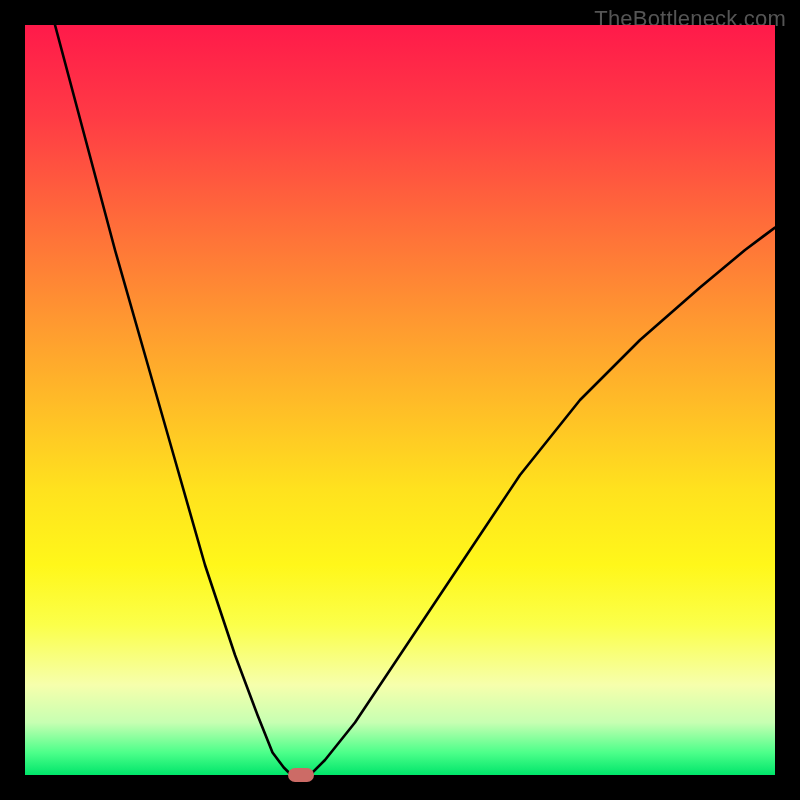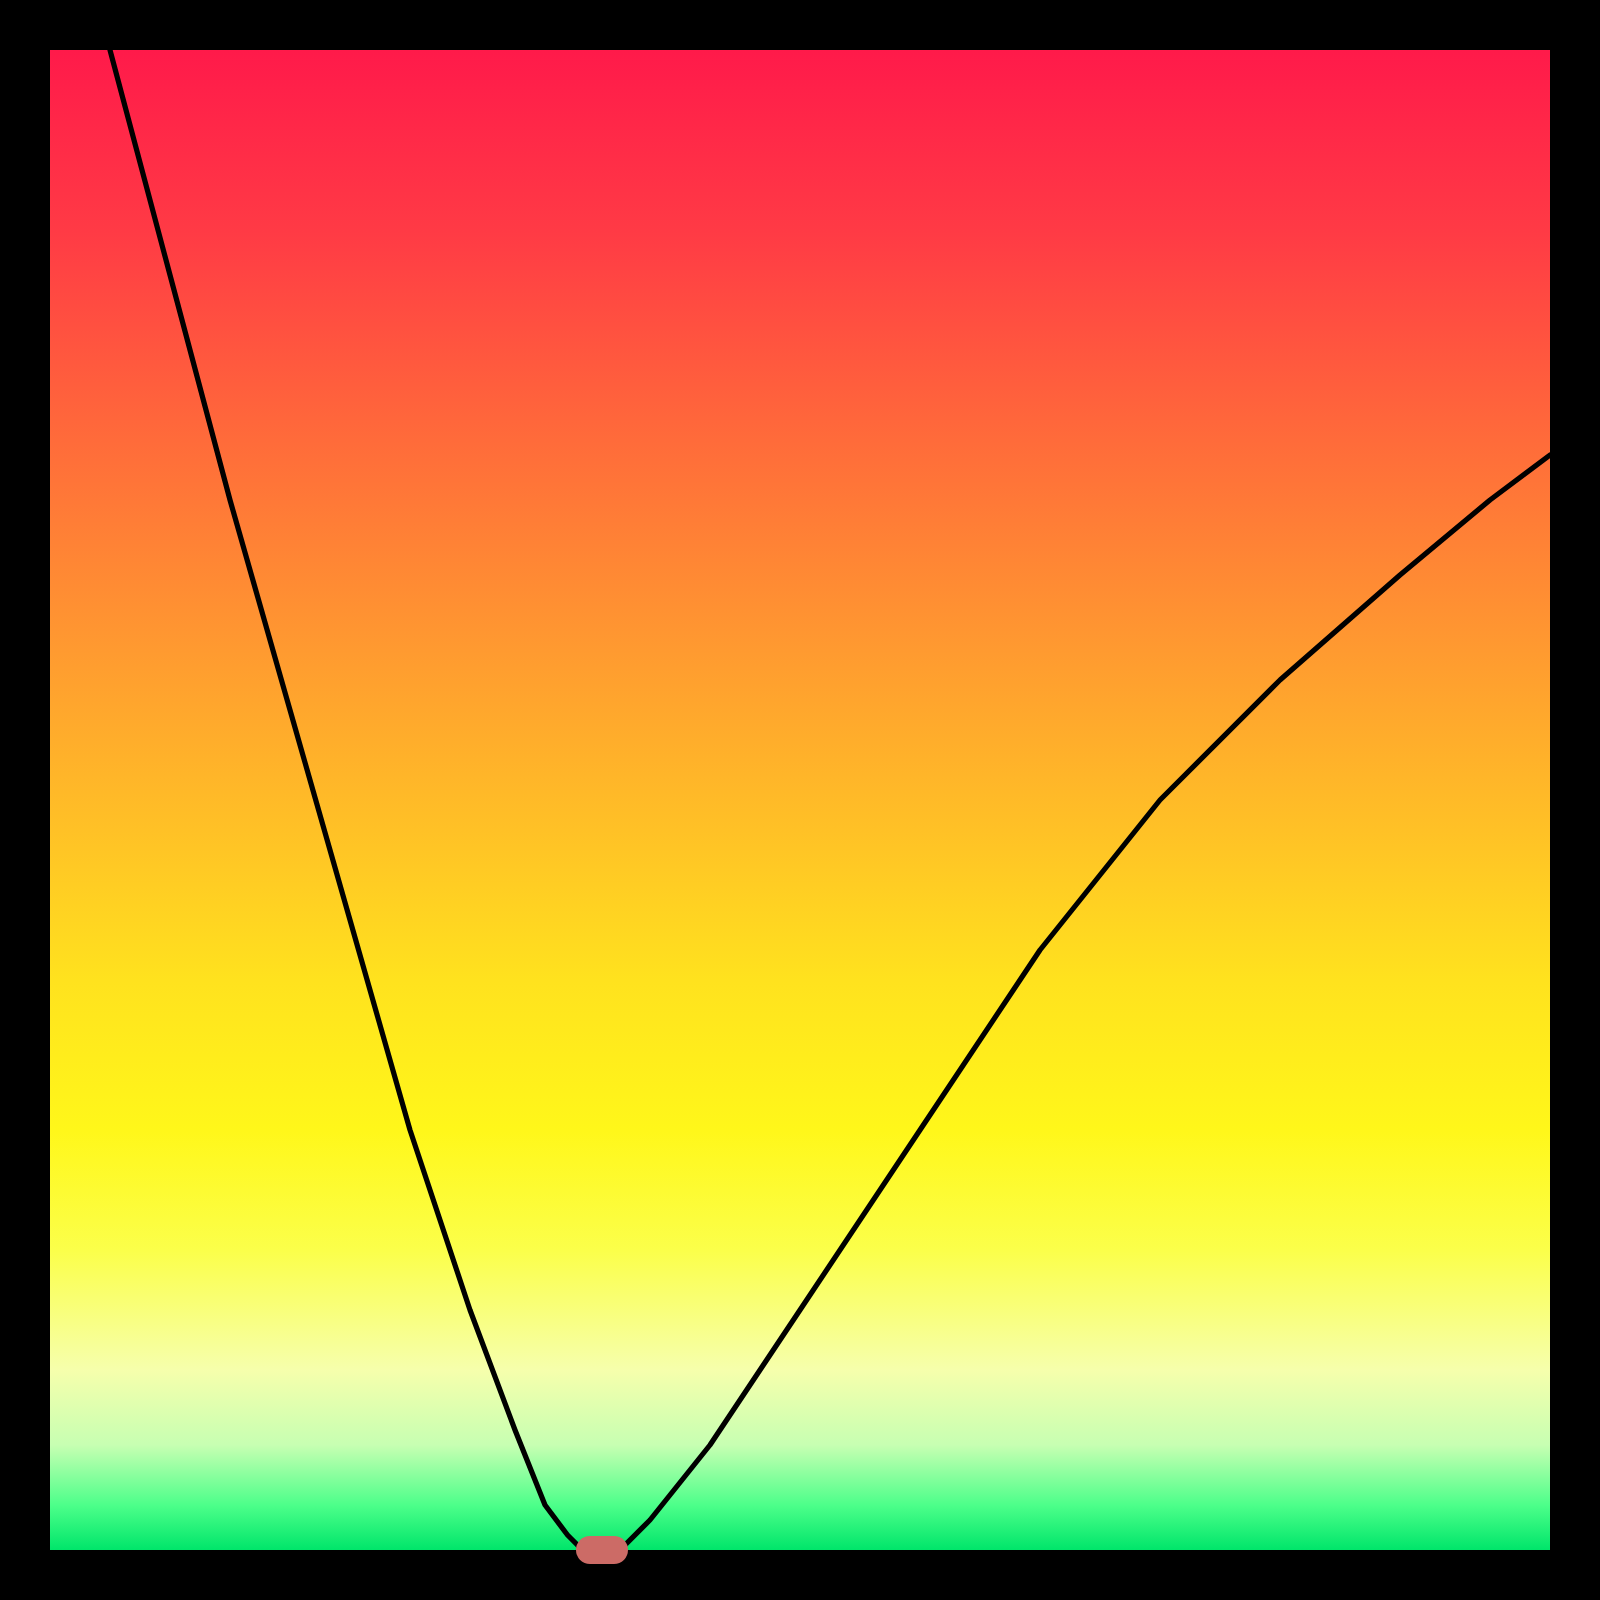--- a/index.html
+++ b/index.html
@@ -66,20 +66,21 @@
     border-radius: 7px;
     background: #cc6b66;
     transform: translate(-50%, -50%);
   }
 </style>
 </head>
 <body>
 
 <div class="frame">
 
+  <div class="watermark">TheBottleneck.com</div>
 
   <div class="plot">
     <div class="gradient"></div>
 
     <svg class="curve-svg" viewBox="0 0 750 750" preserveAspectRatio="none">
       <path id="curve-left" class="curve-path" d="M30.00 0.00 L60.00 112.50 L90.00 225.00 L120.00 330.00 L150.00 435.00 L180.00 540.00 L210.00 630.00 L232.50 690.00 L247.50 727.50 L258.75 742.50 L266.25 750.00"></path>
       <path id="curve-right" class="curve-path" d="M285.00 750.00 L300.00 735.00 L330.00 697.50 L375.00 630.00 L435.00 540.00 L495.00 450.00 L555.00 375.00 L615.00 315.00 L675.00 262.50 L720.00 225.00 L750.00 202.50"></path>
     </svg>
 
     <div id="marker" class="marker" style="left: 276px; top: 750px;"></div>

